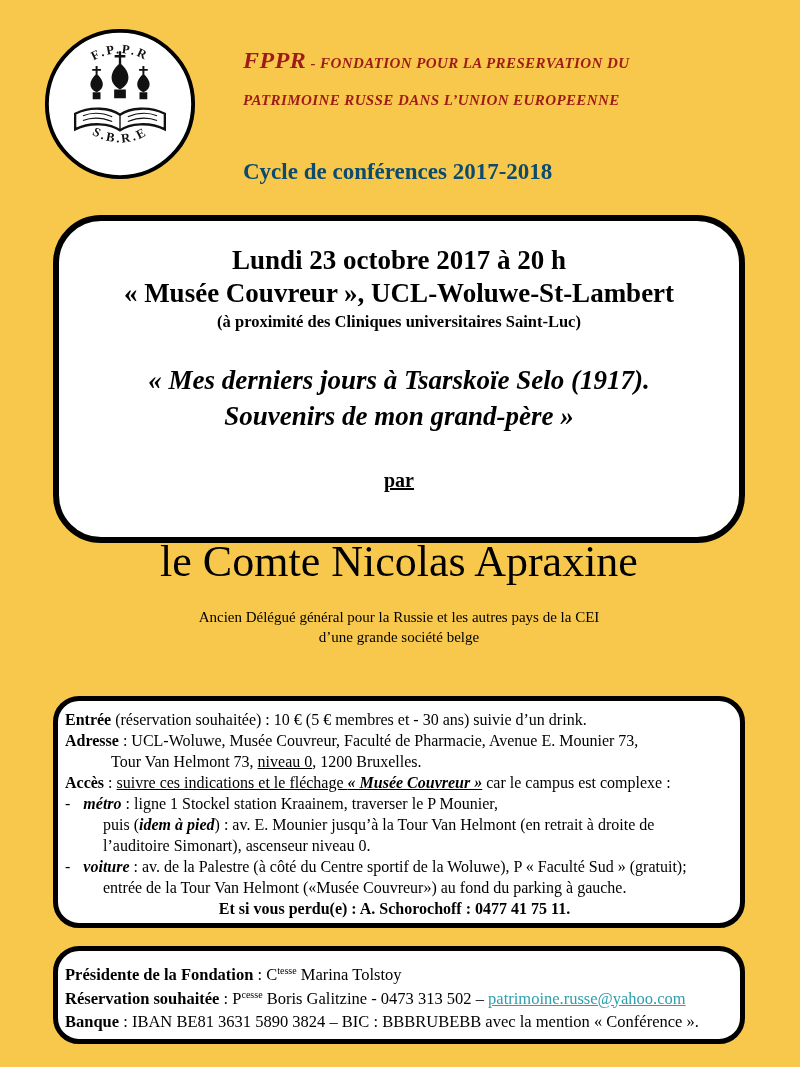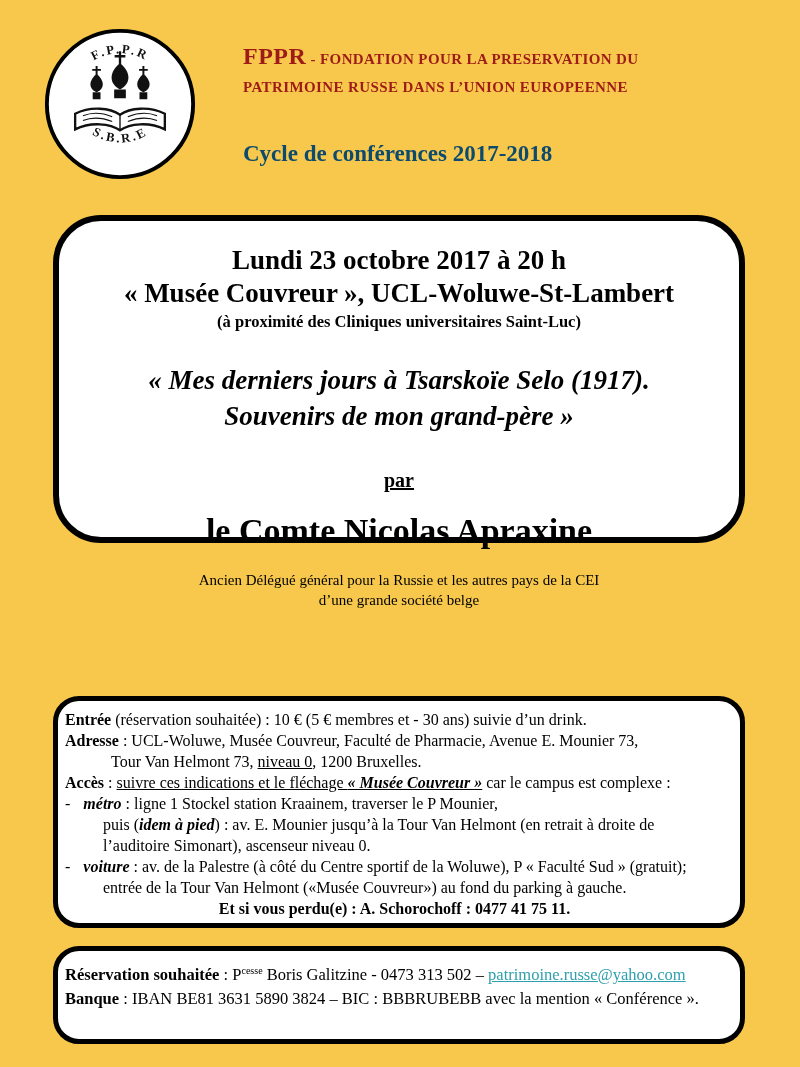--- a/index.html
+++ b/index.html
@@ -13,21 +13,21 @@
     overflow: hidden;
   }
 
   
   .logo-wrap { position: absolute; left: 42px; top: 26px; width: 156px; height: 156px; }
   .logo-svg { width: 100%; height: 100%; }
   .logo-arc-text { font-size: 13px; font-family: "Liberation Serif", serif; fill: #111; letter-spacing: 2.5px; font-weight: bold; }
 
   
   .org-header { position: absolute; left: 243px; top: 42px; width: 530px; color: #9E1B19; }
-  .org-line { font-weight: bold; font-size: 15px; line-height: 28px; letter-spacing: 0.4px; }
+  .org-line { font-weight: bold; font-size: 15px; line-height: 37px; letter-spacing: 0.4px; font-style: italic; }
   .org-abbr { font-size: 24px; letter-spacing: 0.5px; }
   .cycle-line { margin-top: 40px; font-weight: bold; font-size: 23px; color: #0c4a6e; }
 
   
   .card {
     position: absolute;
     left: 53px;
     width: 692px;
     background: #fff;
     border: 5px solid #000;
@@ -57,21 +57,21 @@
     font-size: 16.5px;
     line-height: 23.5px;
   }
 
   
   .date      { font-size: 27px; font-weight: bold; margin-top: 12px; }
   .venue     { font-size: 27px; font-weight: bold; margin-top: 2px; }
   .proximity { font-size: 16.5px; font-weight: bold; margin-top: 3px; }
   .talk      { font-size: 27px; font-weight: bold; font-style: italic; margin-top: 30px; line-height: 1.35; }
   .par       { font-size: 20px; font-weight: bold; margin-top: 34px; text-decoration: underline; }
-  .speaker   { font-size: 34px; font-weight: bold; margin-top: 20px; }
+  .speaker   { font-size: 44px; font-weight: normal; margin-top: 44px; }
   .desc      { font-size: 15px; margin-top: 20px; line-height: 1.35; }
 
   
   p.line { margin: 0; }
   .hang-adr { padding-left: 46px; text-indent: -46px; }
   .bullet   { padding-left: 38px; text-indent: -38px; }
   .dash { margin-right: 13px; }
   .u { text-decoration: underline; text-align: right; }
   .i { font-style: italic; }
   .lost { text-align: center; font-weight: bold; }
@@ -143,19 +143,20 @@
     <p class="line"><b>Accès</b><span> : </span><span class="u">suivre ces indications et le fléchage </span><b class="u i">« Musée Couvreur »</b><span> car le campus est complexe :</span></p>
 
     <p class="line bullet"><span class="dash">-</span><b class="i">métro</b><span> : ligne 1 Stockel station Kraainem, traverser le P Mounier,</span><br><span>puis (</span><b class="i">idem à pied</b><span>) : av. E. Mounier jusqu’à la Tour Van Helmont (en retrait à droite de l’auditoire Simonart), ascenseur niveau 0.</span></p>
 
     <p class="line bullet"><span class="dash">-</span><b class="i">voiture</b><span> : av. de la Palestre (à côté du Centre sportif de la Woluwe), P « Faculté Sud » (gratuit); entrée de la Tour Van Helmont («Musée Couvreur») au fond du parking à gauche.</span></p>
 
     <p class="line lost">Et si vous perdu(e) : A. Schorochoff : 0477 41 75 11.</p>
   </div>
 
   <div class="card footer-card">
+    <p class="line"><b>Présidente de la Fondation</b><span> : C</span><sup>tesse</sup><span>  Marina Tolstoy</span></p>
 
     <p class="line"><b>Réservation souhaitée</b><span> : P</span><sup>cesse</sup><span> Boris Galitzine - 0473 313 502 – </span><a class="email" href="#">patrimoine.russe@yahoo.com</a></p>
 
     <p class="line"><b>Banque</b><span> : IBAN BE81 3631 5890 3824 – BIC : BBBRUBEBB avec la mention « Conférence ».</span></p>
   </div>
 
 </div>
 
 </body></html>

